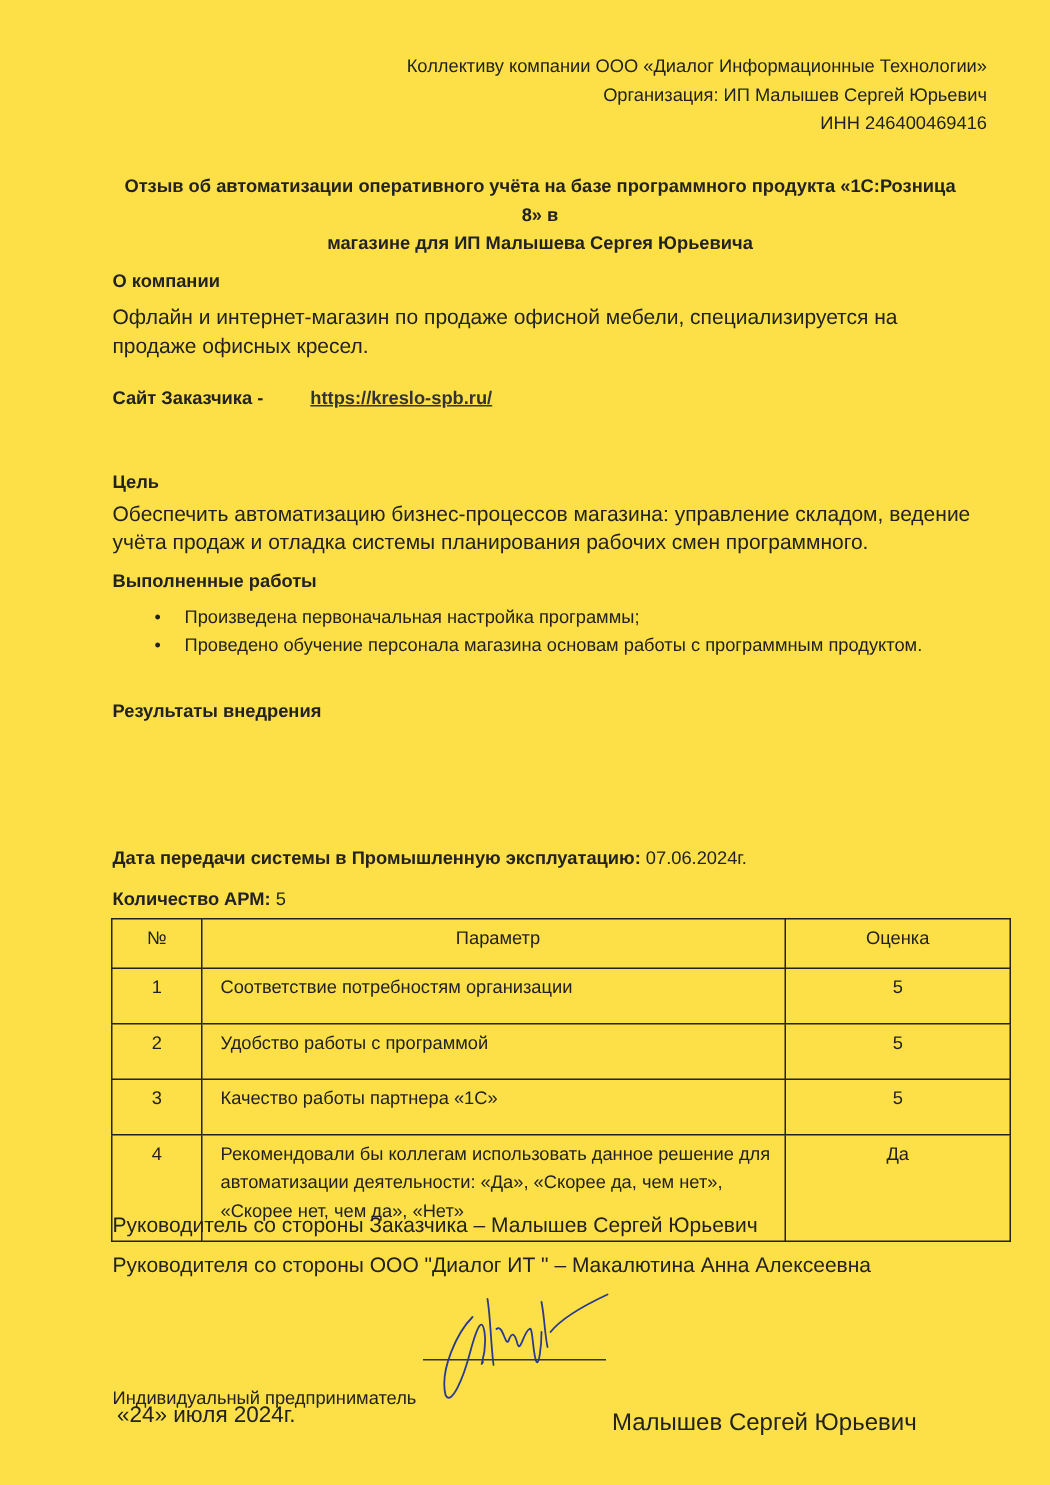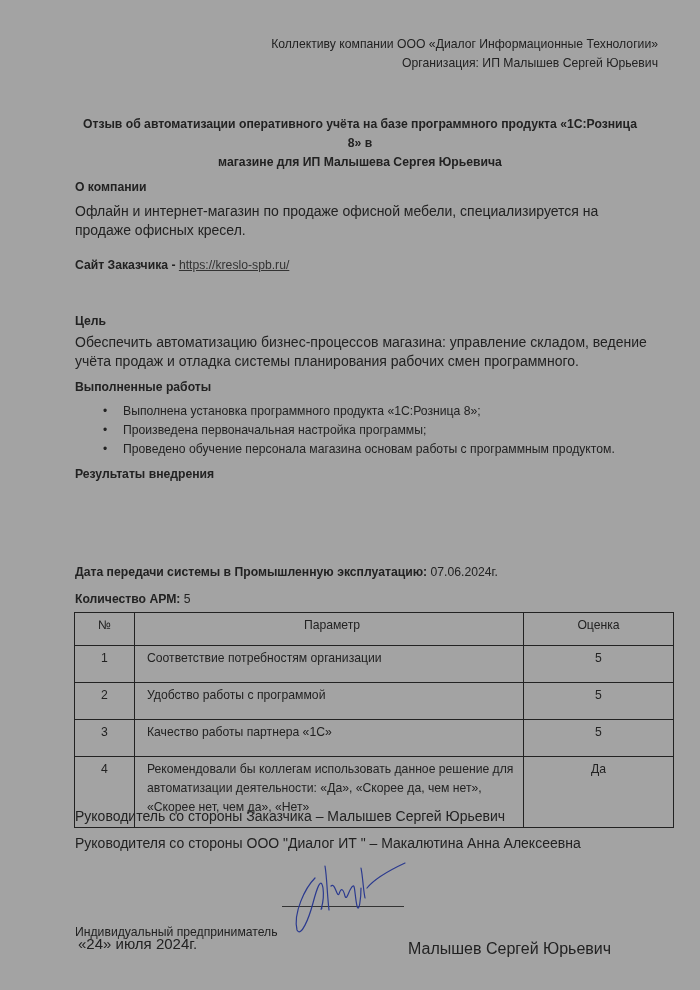--- a/index.html
+++ b/index.html
@@ -13,21 +13,21 @@
       position: relative;
       overflow: hidden;
       font-family: "Liberation Sans", "DejaVu Sans", sans-serif;
       color: #222222;
       font-size: 12px;
     }
     .page {
       position: absolute;
       left: 0; top: 0;
       width: 700px; height: 990px;
-      background: #a3a3a3;
+      background: #fde047;
     }
     .addressee {
       position: absolute;
       right: 42px;
       top: 35px;
       text-align: right;
       line-height: 19px;
       font-size: 12.2px;
     }
     .title {
@@ -49,21 +49,22 @@
     .p {
       position: absolute;
       left: 75px;
       width: 580px;
       font-size: 14px;
       line-height: 19px;
     }
     .link {
       color: #333;
       text-decoration: underline;
-      font-weight: normal;
+      font-weight: bold;
+      margin-left: 28px;
     }
     ul.works {
       position: absolute;
       left: 75px;
       top: 402px;
       margin: 0;
       padding: 0;
       list-style: none;
       font-size: 12.2px;
       line-height: 19px;
@@ -135,40 +136,40 @@
     }
   </style>
 </head>
 <body>
 
 <div class="page">
 
   <div class="addressee">
     <div>Коллективу компании ООО «Диалог Информационные Технологии»</div>
     <div>Организация: ИП Малышев Сергей Юрьевич</div>
+    <div>ИНН 246400469416</div>
   </div>
 
   <div class="title">
     <div>Отзыв об автоматизации оперативного учёта на базе программного продукта «1С:Розница 8» в</div>
     <div>магазине для ИП Малышева Сергея Юрьевича</div>
   </div>
 
   <div class="h" style="top:180px">О компании</div>
   <div class="p" style="top:202px;width:560px">Офлайн и интернет-магазин по продаже офисной мебели, специализируется на продаже офисных кресел.</div>
 
   <div class="h" style="top:258px">
     <span>Сайт Заказчика - </span><a class="link">https://kreslo-spb.ru/</a>
   </div>
 
   <div class="h" style="top:314px">Цель</div>
   <div class="p" style="top:333px">Обеспечить автоматизацию бизнес-процессов магазина: управление складом, ведение учёта продаж и отладка системы планирования рабочих смен программного.</div>
 
   <div class="h" style="top:380px">Выполненные работы</div>
   <ul class="works">
-    <li>Выполнена установка программного продукта «1С:Розница 8»;</li>
     <li>Произведена первоначальная настройка программы;</li>
     <li>Проведено обучение персонала магазина основам работы с программным продуктом.</li>
   </ul>
 
   <div class="h" style="top:467px">Результаты внедрения</div>
 
   <div class="h" style="top:565px">
     <span>Дата передачи системы в Промышленную эксплуатацию:</span><span style="font-weight:normal"> 07.06.2024г.</span>
   </div>
 

